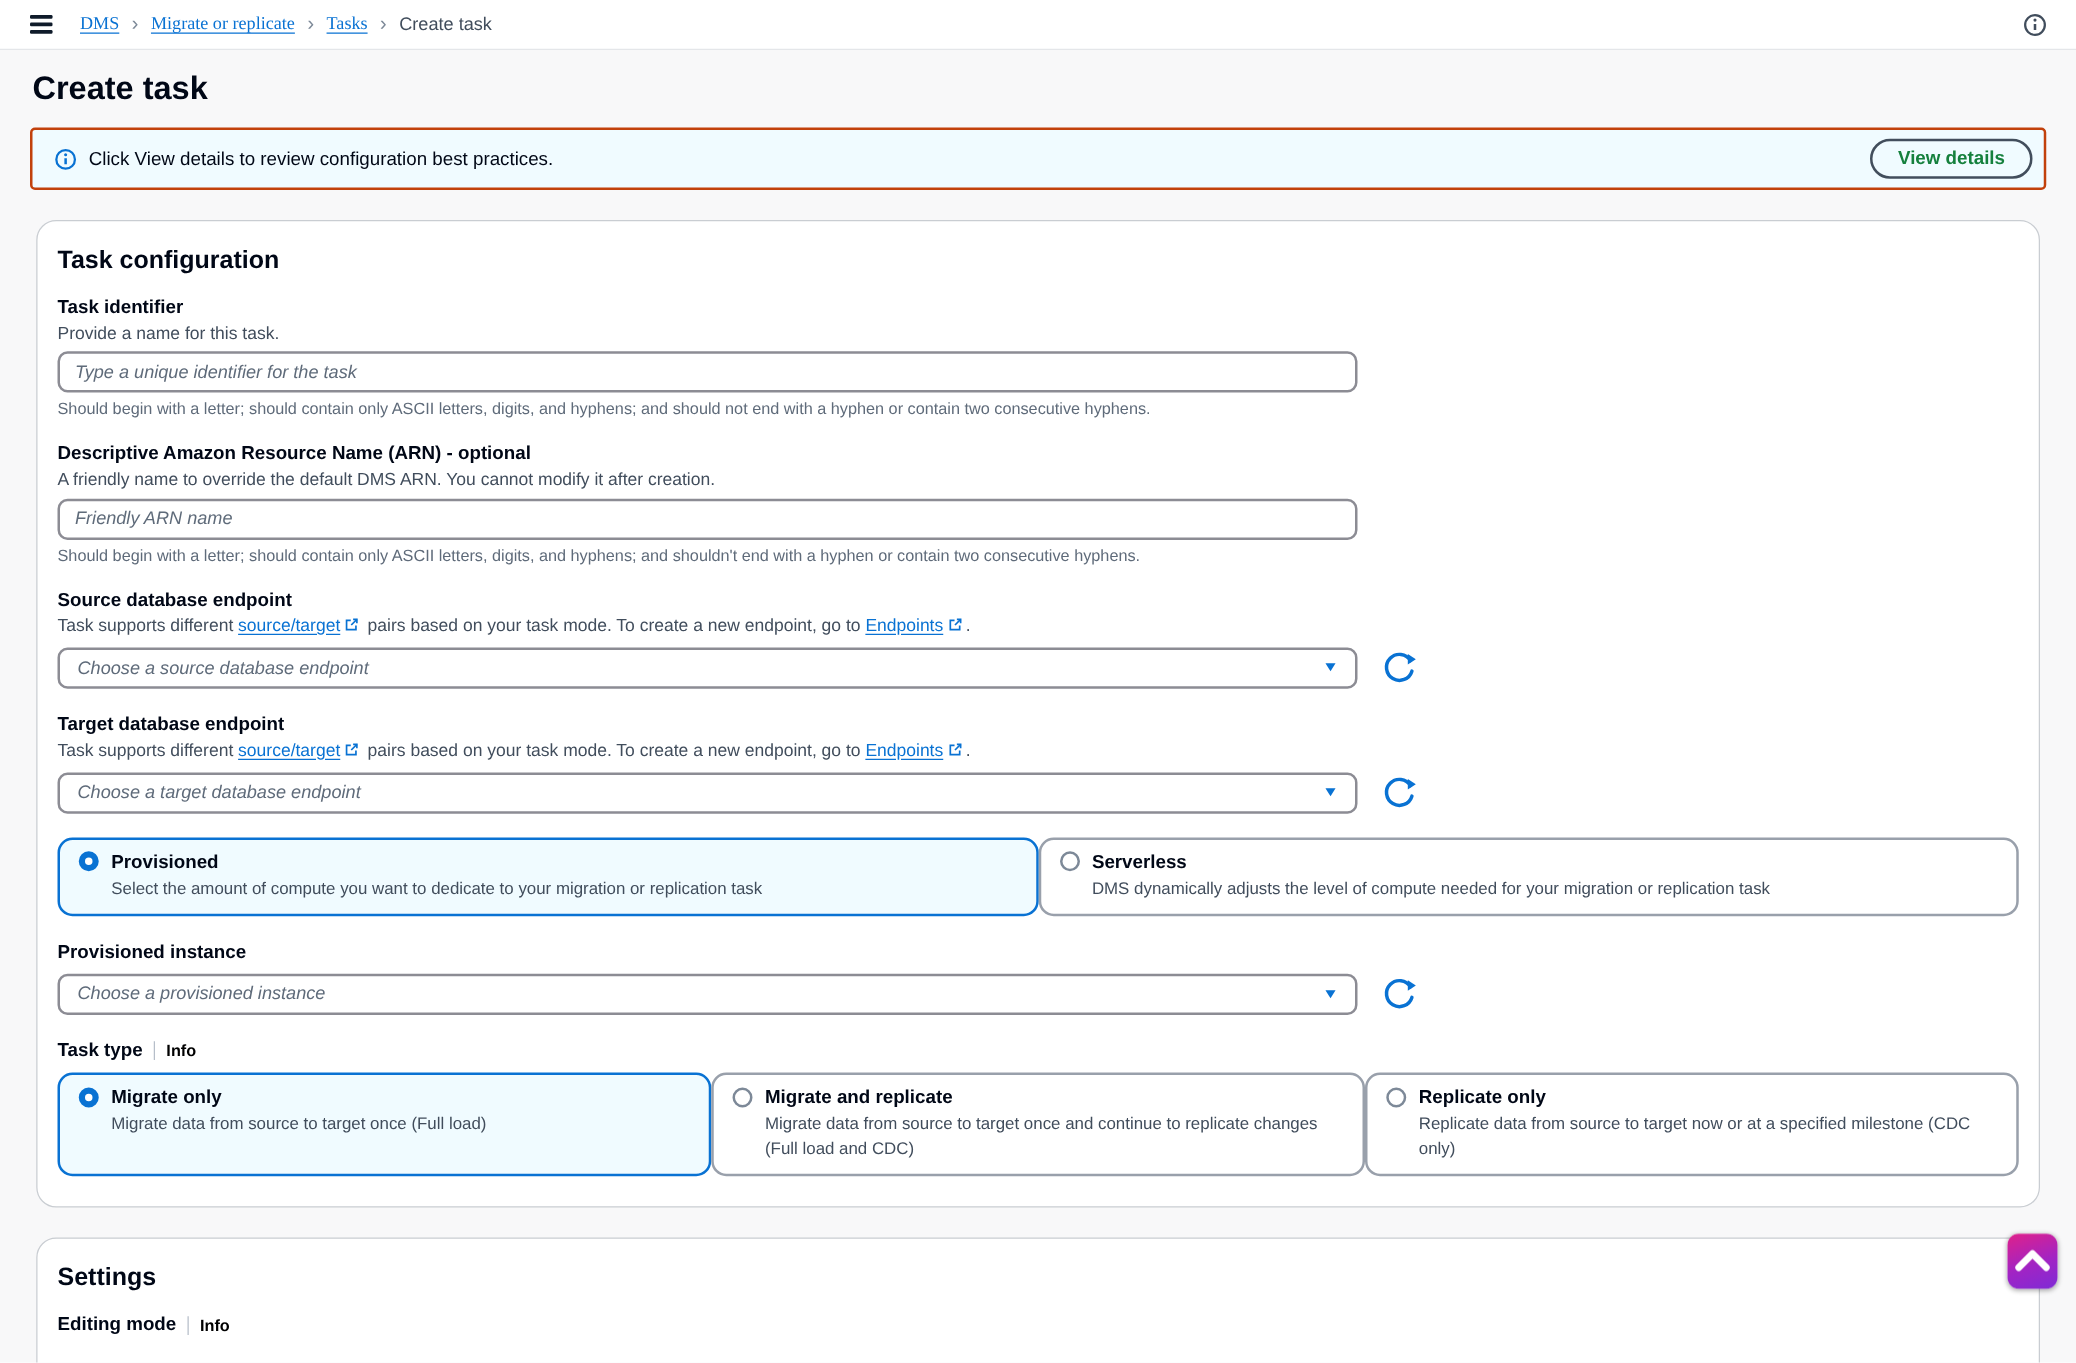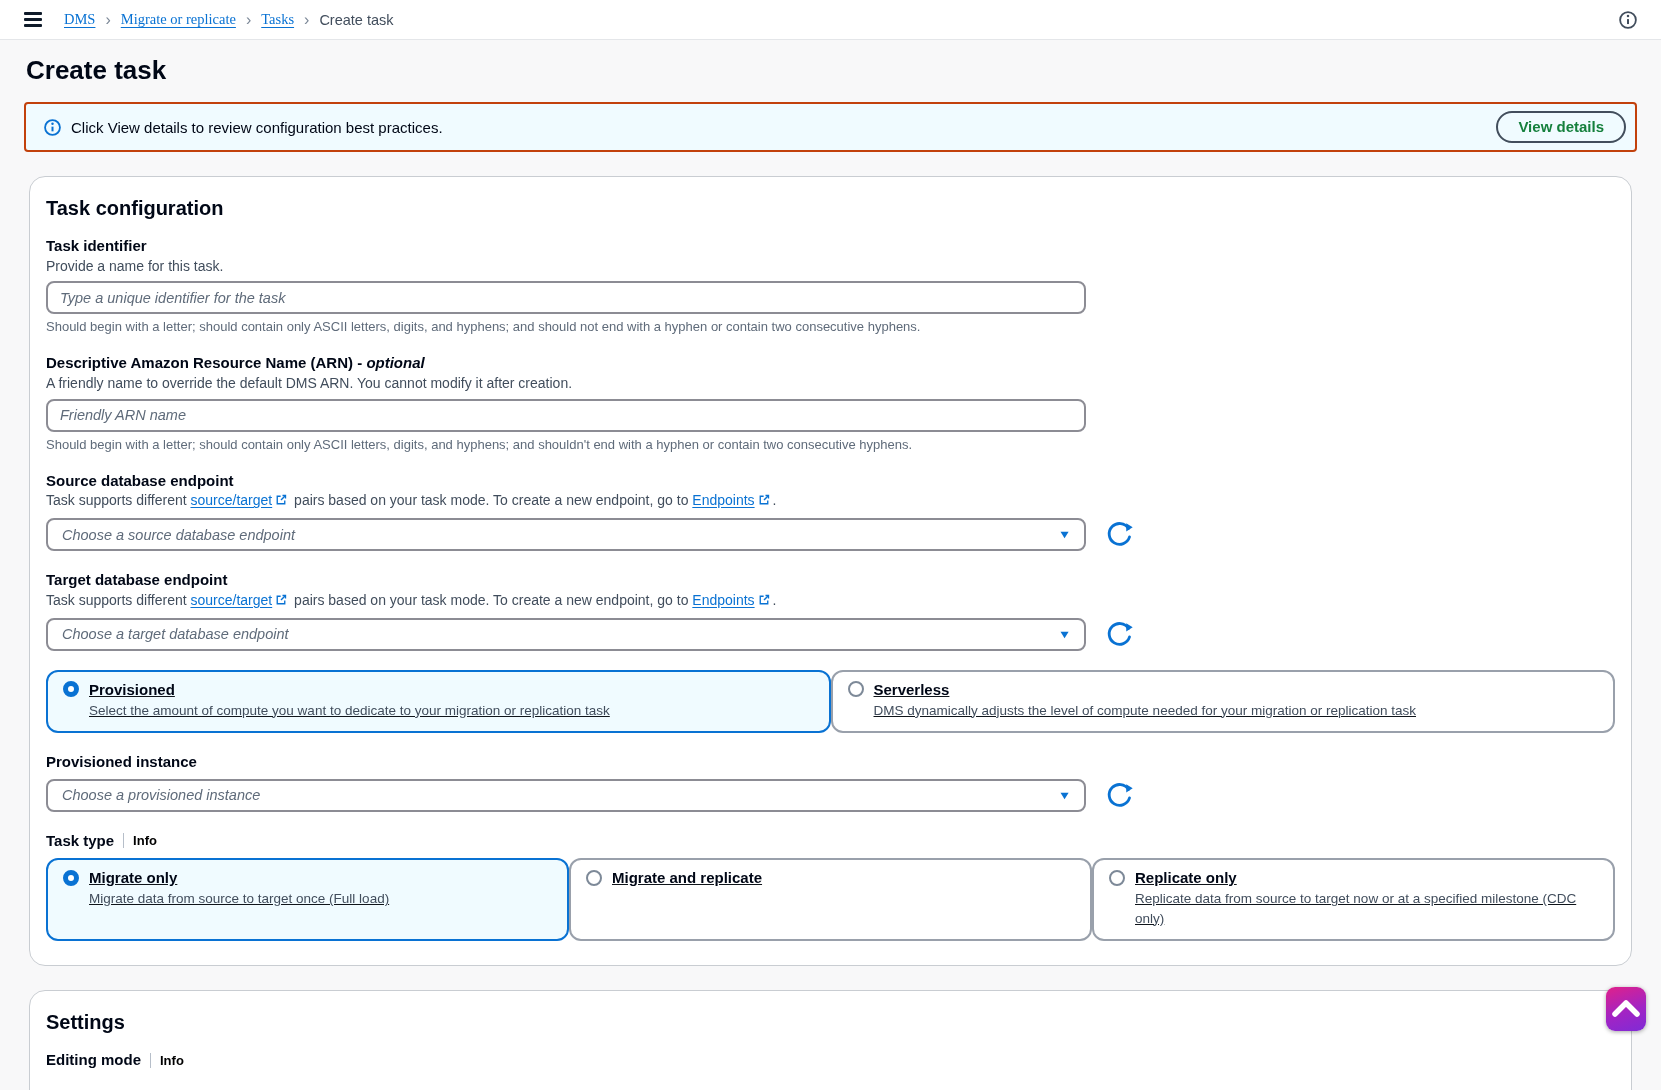--- a/index.html
+++ b/index.html
@@ -39,21 +39,21 @@
   }
   
   .card {
     background: #fff; border: 1px solid #c9cdd2; border-radius: 16px;
     margin: 24px 5px 0; padding: 18px 16px 20px;
   }
   .card h2 { font-size: 20px; font-weight: 700; margin: 2px 0 16px; color: #000716; }
   .field { margin-bottom: 19px; }
   .field:last-child { margin-bottom: 4px; }
   .f-label { font-size: 15px; font-weight: 700; color: #000716; line-height: 1.3; }
-  .f-label .optional { font-style: italic; }
+  .f-label .optional { }
   .f-desc { font-size: 14px; color: #414d5c; line-height: 1.35; margin-top: 1px; }
   .f-constraint { font-size: 13px; color: #5f6b7a; margin-top: 5px; }
   .label-row { display: flex; align-items: center; margin-bottom: 2px; }
   .info-sep { width: 1px; height: 15px; background: #b6bec9; margin: 0 9px; }
   .info-link { color: #000000; font-size: 13px; font-weight: 700; text-decoration: none; cursor: pointer; }
   
   .text-input {
     width: 1040px; height: 33px; border: 2px solid #8c8c94; border-radius: 8px;
     padding: 0 12px; font-size: 14.5px; font-family: inherit; color: #6d28d9;
     margin-top: 6px; background: #fff; outline: none; display: block;
@@ -61,21 +61,21 @@
   .text-input::placeholder { font-style: italic; color: #5f6b7a; }
   .select-row { display: flex; align-items: center; margin-top: 7px; }
   .select {
     width: 1040px; height: 33px; border: 2px solid #8c8c94; border-radius: 8px; background: #fff;
     display: flex; align-items: center; padding: 0 14px; cursor: pointer;
   }
   .select-placeholder { font-style: italic; color: #5f6b7a; font-size: 14.5px; flex: 1; }
   .caret { color: #0972d3; font-size: 11px; line-height: 1; transform: scaleX(1.25); }
   .refresh-btn { background: none; border: none; margin-left: 19px; cursor: pointer; display: inline-flex; padding: 0; }
   
-  .tiles { display: grid; margin-top: 8px; text-decoration: underline; }
+  .tiles { display: grid; margin-top: 8px; }
   .cols-2 { grid-template-columns: 1fr 1fr; }
   .cols-3 { grid-template-columns: 1fr 1fr 1fr; }
   .tile {
     border: 2px solid #99a0ab; border-radius: 12px; background: #fff;
     padding: 9px 15px 11px; cursor: pointer;
   }
   .tile.selected { border-color: #0972d3; background: #f0fbff; }
   .tile-head { display: flex; align-items: center; gap: 10px; }
   .tile-title { font-size: 15px; font-weight: 700; color: #000716; }
   .tile-desc { font-size: 13.5px; color: #414d5c; line-height: 1.45; margin: 3px 0 0 26px; }
@@ -258,20 +258,21 @@
             <span class="radio checked"></span>
             <span class="tile-title">Migrate only</span>
           </div>
           <div class="tile-desc">Migrate data from source to target once (Full load)</div>
         </div>
         <div class="tile">
           <div class="tile-head">
             <span class="radio"></span>
             <span class="tile-title">Migrate and replicate</span>
           </div>
+          <div class="tile-desc">Migrate data from source to target once and continue to replicate changes (Full load and CDC)</div>
         </div>
         <div class="tile">
           <div class="tile-head">
             <span class="radio"></span>
             <span class="tile-title">Replicate only</span>
           </div>
           <div class="tile-desc">Replicate data from source to target now or at a specified milestone (CDC only)</div>
         </div>
       </div>
     </div>

